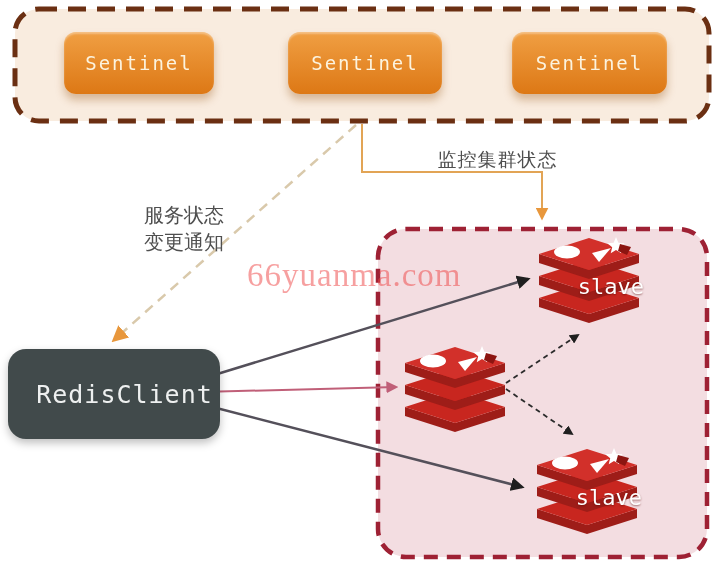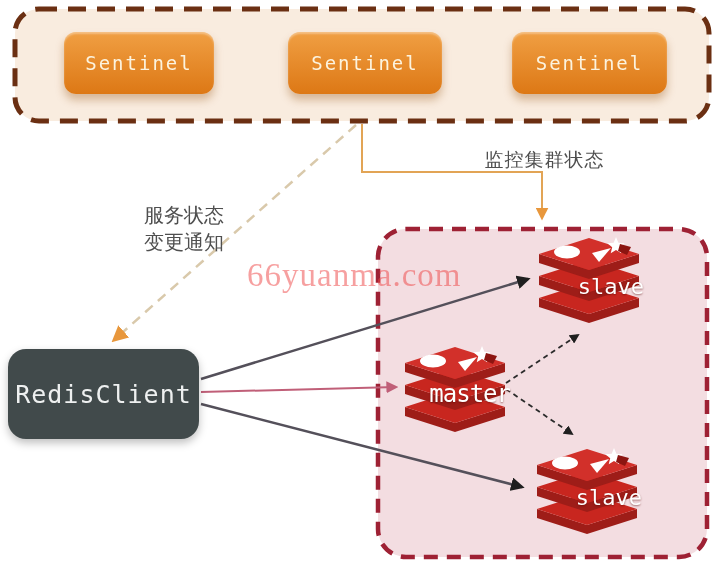--- a/index.html
+++ b/index.html
@@ -22,27 +22,27 @@
     display:flex;align-items:center;justify-content:center;
     color:#fcf3de;font-family:"DejaVu Sans Mono",monospace;
     font-size:19px;letter-spacing:2px;
   }
   .client-box{
     position:absolute;left:8px;top:349px;width:191px;height:90px;z-index:3;
     background:#414a4b;border-radius:18px;
     box-shadow:0 4px 8px rgba(0,0,0,.25);
     display:flex;align-items:center;justify-content:center;
     color:#eef0f0;font-family:"DejaVu Sans Mono",monospace;
-    font-size:25px;letter-spacing:1px;
+    font-size:25px;letter-spacing:1px;padding-left:21px;
   }
   .lbl{
     position:absolute;z-index:3;color:#4f4f4f;
     font-family:"DejaVu Sans",sans-serif;text-align:center;
   }
-  .lbl-monitor{left:430px;top:147px;width:135px;font-size:19px;letter-spacing:1px;margin-left:47px;}
+  .lbl-monitor{left:430px;top:147px;width:135px;font-size:19px;letter-spacing:1px;}
   .lbl-notify{left:134px;top:202px;width:100px;font-size:20px;line-height:27px;}
   .lbl-sync{left:560px;top:366px;width:80px;font-size:21px;line-height:30px;}
   .redis-node{position:absolute;width:110px;height:96px;z-index:3;}
   .redis-node .node-label{
     position:absolute;left:0;width:110px;text-align:right;
     color:#ffffff;font-family:"DejaVu Sans Mono",monospace;
     text-shadow:0 1px 2px rgba(90,10,5,.55);
   }
   .node-slave-top{left:534px;top:236px;}
   .node-master{left:400px;top:345px;}
@@ -146,21 +146,20 @@
       </g>
       <g>
         <path d="M5,18 L55,34 L105,18 L105,27 L55,43 L5,27 Z" fill="#9e1d18"></path>
         <polygon points="55,2 105,18 55,34 5,18" fill="#d2302a"></polygon>
       </g>
       <ellipse cx="33" cy="16" rx="13" ry="6.5" fill="#ffffff"></ellipse>
       <polygon points="58,17 77,12 65,26" fill="#ffffff"></polygon>
       <polygon points="82,1 84.4,6.8 90.6,7.2 85.8,11.2 87.3,17.3 82,14 76.7,17.3 78.2,11.2 73.4,7.2 79.7,6.8" fill="#ffffff"></polygon>
       <polygon points="86,8 97,11 93,19 84,15" fill="#8c1511"></polygon>
     </svg>
-    <span class="node-label">master</span>
   </div>
 
   <div class="redis-node node-slave-bottom">
     <svg width="110" height="96" viewBox="0 0 110 96">
       <g>
         <path d="M5,62 L55,78 L105,62 L105,71 L55,87 L5,71 Z" fill="#9e1d18"></path>
         <polygon points="55,46 105,62 55,78 5,62" fill="#c8261f"></polygon>
       </g>
       <g>
         <path d="M5,40 L55,56 L105,40 L105,49 L55,65 L5,49 Z" fill="#9e1d18"></path>

